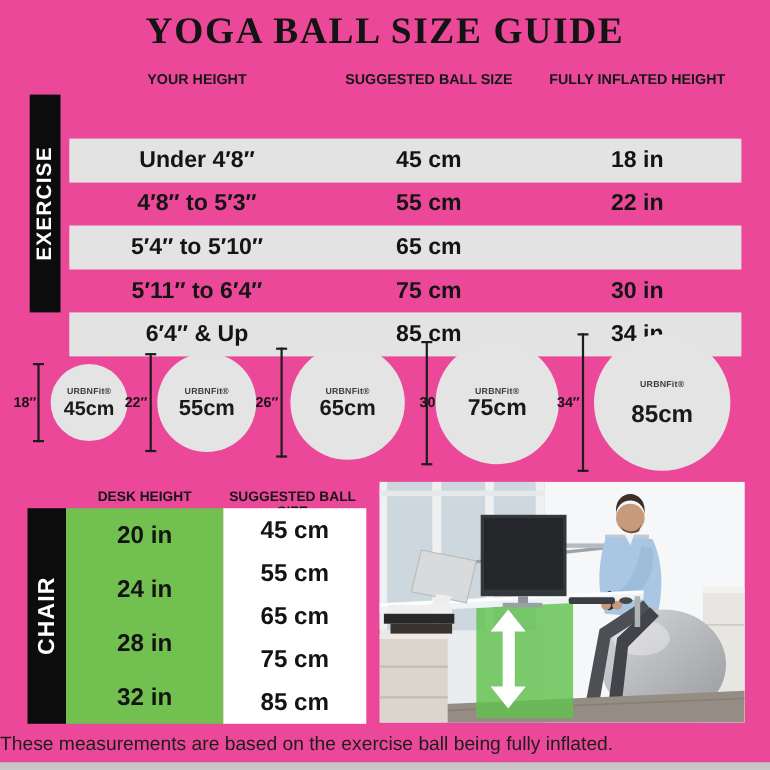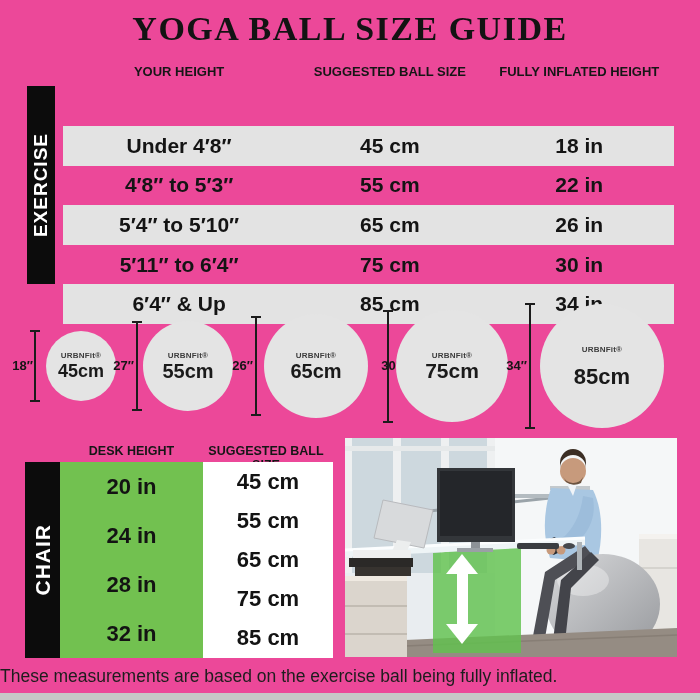--- a/index.html
+++ b/index.html
@@ -96,21 +96,20 @@
       <div class="cell c3">18 in</div>
     </div>
     <div class="ex-row">
       <div class="cell c1">4′8″ to 5′3″</div>
       <div class="cell c2">55 cm</div>
       <div class="cell c3">22 in</div>
     </div>
     <div class="ex-row alt">
       <div class="cell c1">5′4″ to 5′10″</div>
       <div class="cell c2">65 cm</div>
-      <div class="cell c3">26 in</div>
     </div>
     <div class="ex-row">
       <div class="cell c1">5′11″ to 6′4″</div>
       <div class="cell c2">75 cm</div>
       <div class="cell c3">30 in</div>
     </div>
     <div class="ex-row alt">
       <div class="cell c1">6′4″ &amp; Up</div>
       <div class="cell c2">85 cm</div>
       <div class="cell c3">34 in</div>
@@ -118,21 +117,21 @@
   </div>
 
   <div class="mline" id="ln1"></div>
   <div class="mlabel" id="lb1">18″</div>
   <div class="ballc" id="bc1">
     <div class="brand">URBNFit®</div>
     <div class="bsize">45cm</div>
   </div>
 
   <div class="mline" id="ln2"></div>
-  <div class="mlabel" id="lb2">27″</div>
+  <div class="mlabel" id="lb2">22″</div>
   <div class="ballc" id="bc2">
     <div class="brand">URBNFit®</div>
     <div class="bsize">55cm</div>
   </div>
 
   <div class="mline" id="ln3"></div>
   <div class="mlabel" id="lb3">26″</div>
   <div class="ballc" id="bc3">
     <div class="brand">URBNFit®</div>
     <div class="bsize">65cm</div>

